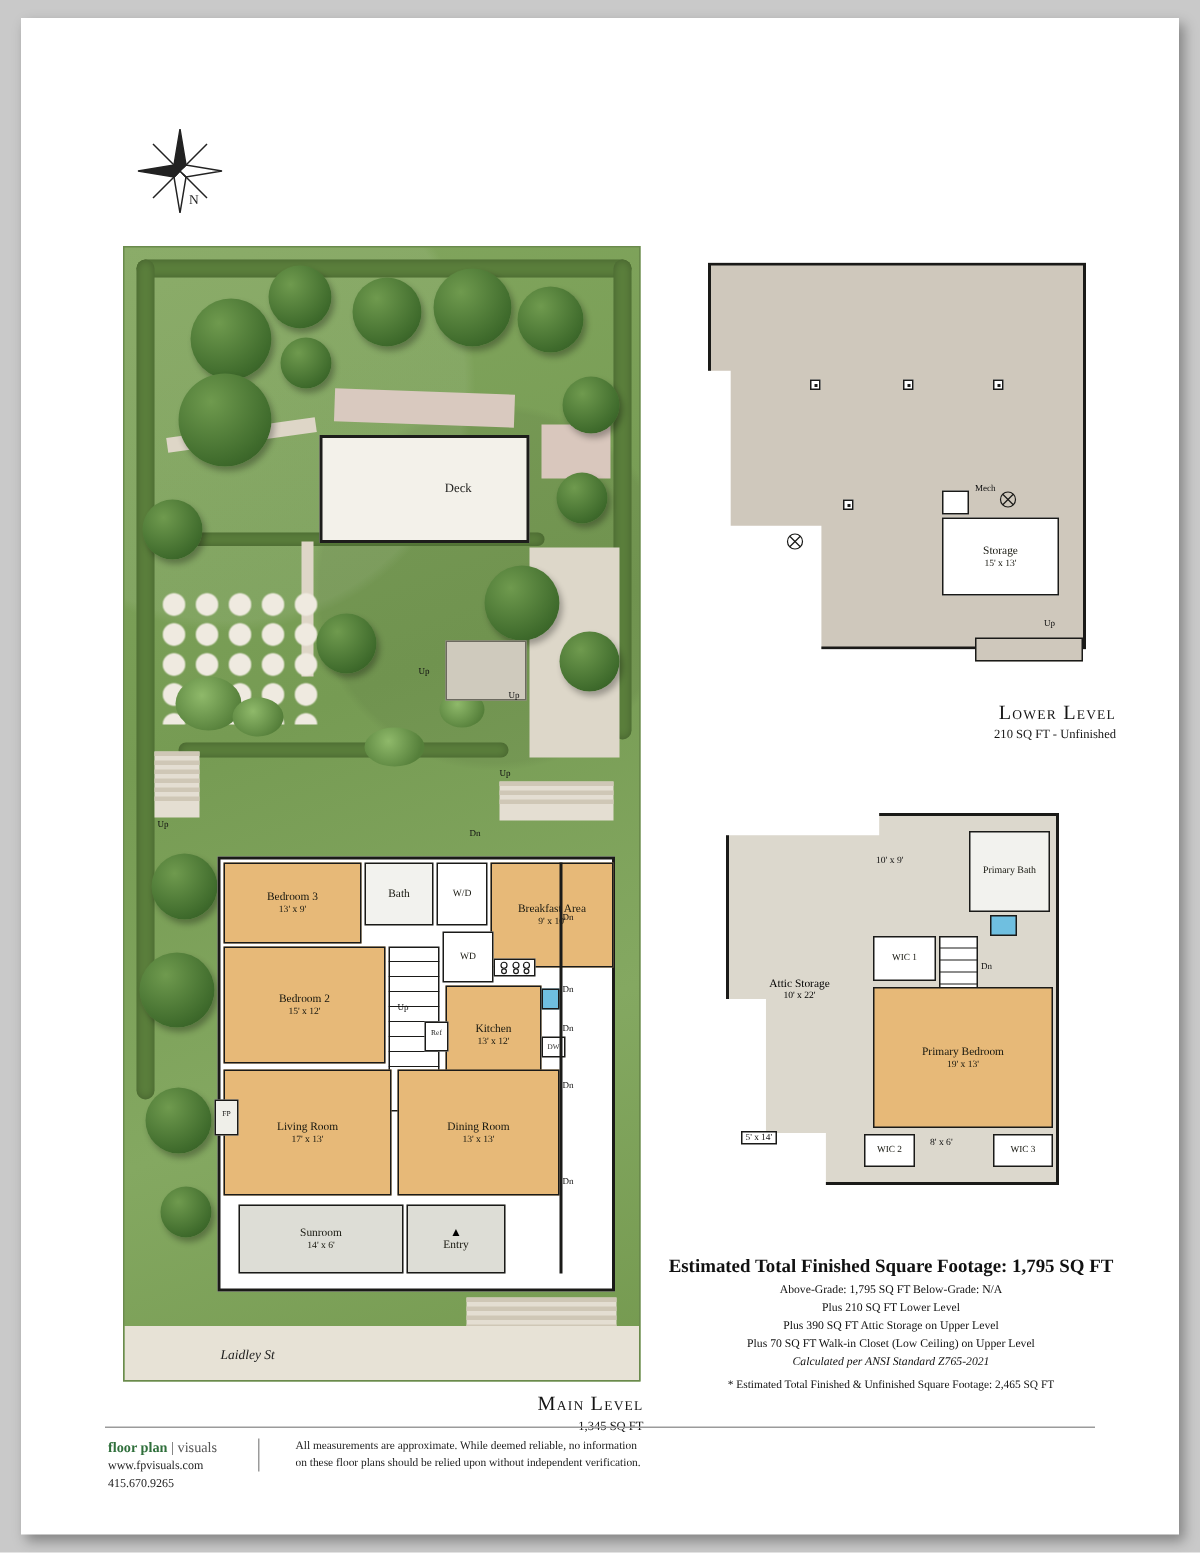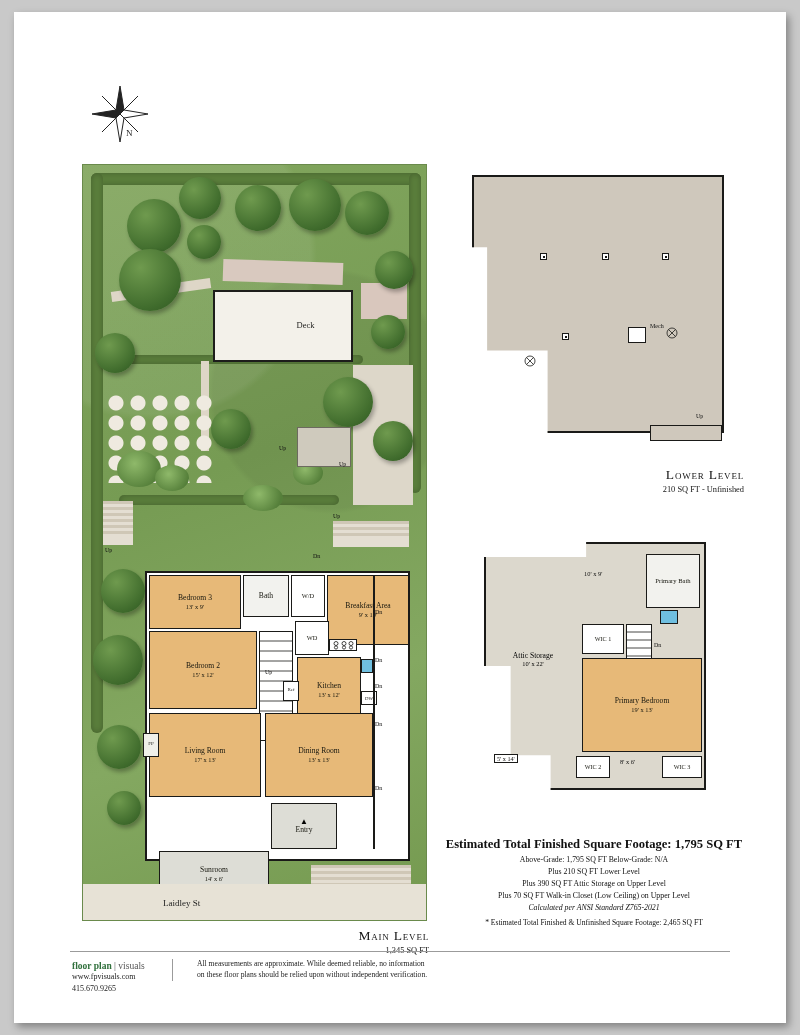--- a/index.html
+++ b/index.html
@@ -62,21 +62,21 @@
   .stairs { position:absolute; background:#e4ded2; }
   .stairs i { display:block; height:3px; background:#cfc7b6; margin-bottom:3px; }
 
   .deck {
     position:absolute; left:130px; top:125px; width:140px; height:72px;
     background:#f3f1ea; border:2px solid #1d1d1b;
   }
   .deck-label { position:absolute; left:0; top:28px; width:100%; text-align:center; font-size:8.5px; color:#1d1d1b;padding-left:45px;}
 
   .sidewalk { position:absolute; left:0; bottom:0; width:100%; height:36px; background:#e7e2d6; }
-  .street-label { position:absolute; left:80px; bottom:12px; font-size:9px; color:#1c1c1c;}
+  .street-label { position:absolute; left:64px; bottom:12px; font-style:italic; font-size:9px; color:#1c1c1c;}
 
   
   .fp-main {
     position:absolute; left:62px; top:406px; width:265px; height:290px;
     border:2px solid #1a1a18;
     background:#ffffff;
   }
   .room {
     position:absolute; background:#e7b978; border:1px solid #1a1a18;
     display:flex; flex-direction:column; align-items:center; justify-content:center;
@@ -284,21 +284,21 @@
       </div>
       <div class="fixture" style="left:-4px; top:160px; width:16px; height:24px; background:#efefe9;">
         <div style="font-size:5px; margin-top:7px;">FP</div>
       </div>
 
       <div class="room" style="left:118px; top:140px; width:108px; height:84px;">
         <div class="rn">Dining Room</div>
         <div class="rd">13' x 13'</div>
       </div>
 
-      <div class="room gray" style="left:12px; top:230px; width:110px; height:46px;margin-top:48px;">
+      <div class="room gray" style="left:12px; top:230px; width:110px; height:46px;">
         <div class="rn">Sunroom</div>
         <div class="rd">14' x 6'</div>
       </div>
       <div class="room gray" style="left:124px; top:230px; width:66px; height:46px;">
         <div style="font-size:8px;">▲</div>
         <div class="rn">Entry</div>
       </div>
 
       <div class="uplabel" style="left:228px; top:84px;">Dn</div>
       <div class="uplabel" style="left:228px; top:110px;">Dn</div>
@@ -346,20 +346,24 @@
       <circle cx="6" cy="6" r="5" fill="none" stroke="#1a1a18" stroke-width="0.8"></circle>
       <line x1="2.5" y1="2.5" x2="9.5" y2="9.5" stroke="#1a1a18" stroke-width="0.8"></line>
       <line x1="9.5" y1="2.5" x2="2.5" y2="9.5" stroke="#1a1a18" stroke-width="0.8"></line>
     </svg>
     <svg style="position:absolute; left:70px; top:188px;" width="12" height="12">
       <circle cx="6" cy="6" r="5" fill="none" stroke="#1a1a18" stroke-width="0.8"></circle>
       <line x1="2.5" y1="2.5" x2="9.5" y2="9.5" stroke="#1a1a18" stroke-width="0.8"></line>
       <line x1="9.5" y1="2.5" x2="2.5" y2="9.5" stroke="#1a1a18" stroke-width="0.8"></line>
     </svg>
 
+    <div class="room white" style="left:174px; top:178px; width:78px; height:52px;">
+      <div class="rn">Storage</div>
+      <div class="rd">15' x 13'</div>
+    </div>
 
     <div style="position:absolute; left:196px; top:258px; width:72px; height:16px; background:#cfc8bc; border:1px solid #1a1a18;"></div>
     <div class="uplabel" style="left:242px; top:246px;">Up</div>
   </div>
 
   <div class="level-cap" style="position:absolute; left:450px; top:455px; width:280px;">
     <div class="nm">Lower Level</div>
     <div class="sq">210 SQ FT - Unfinished</div>
   </div>
 

